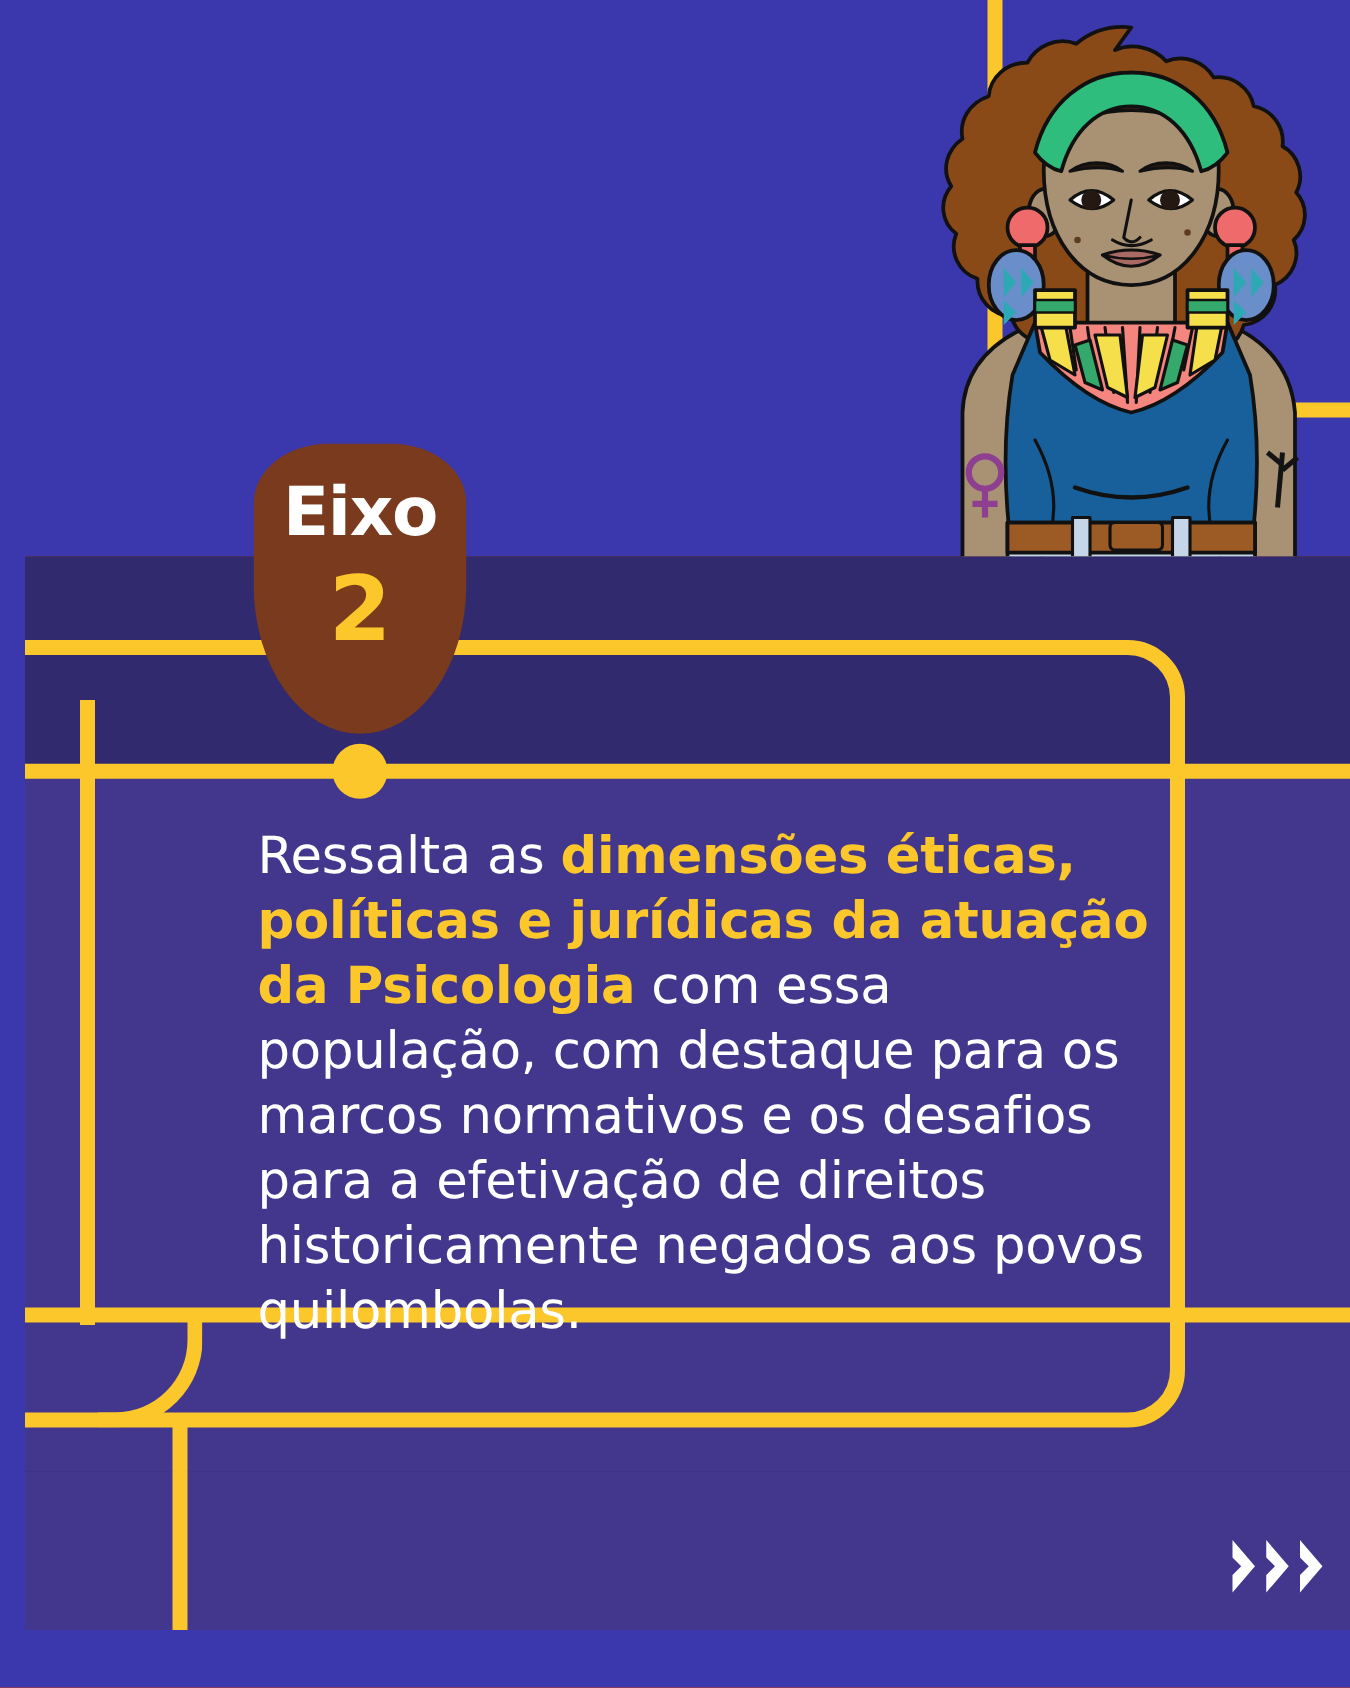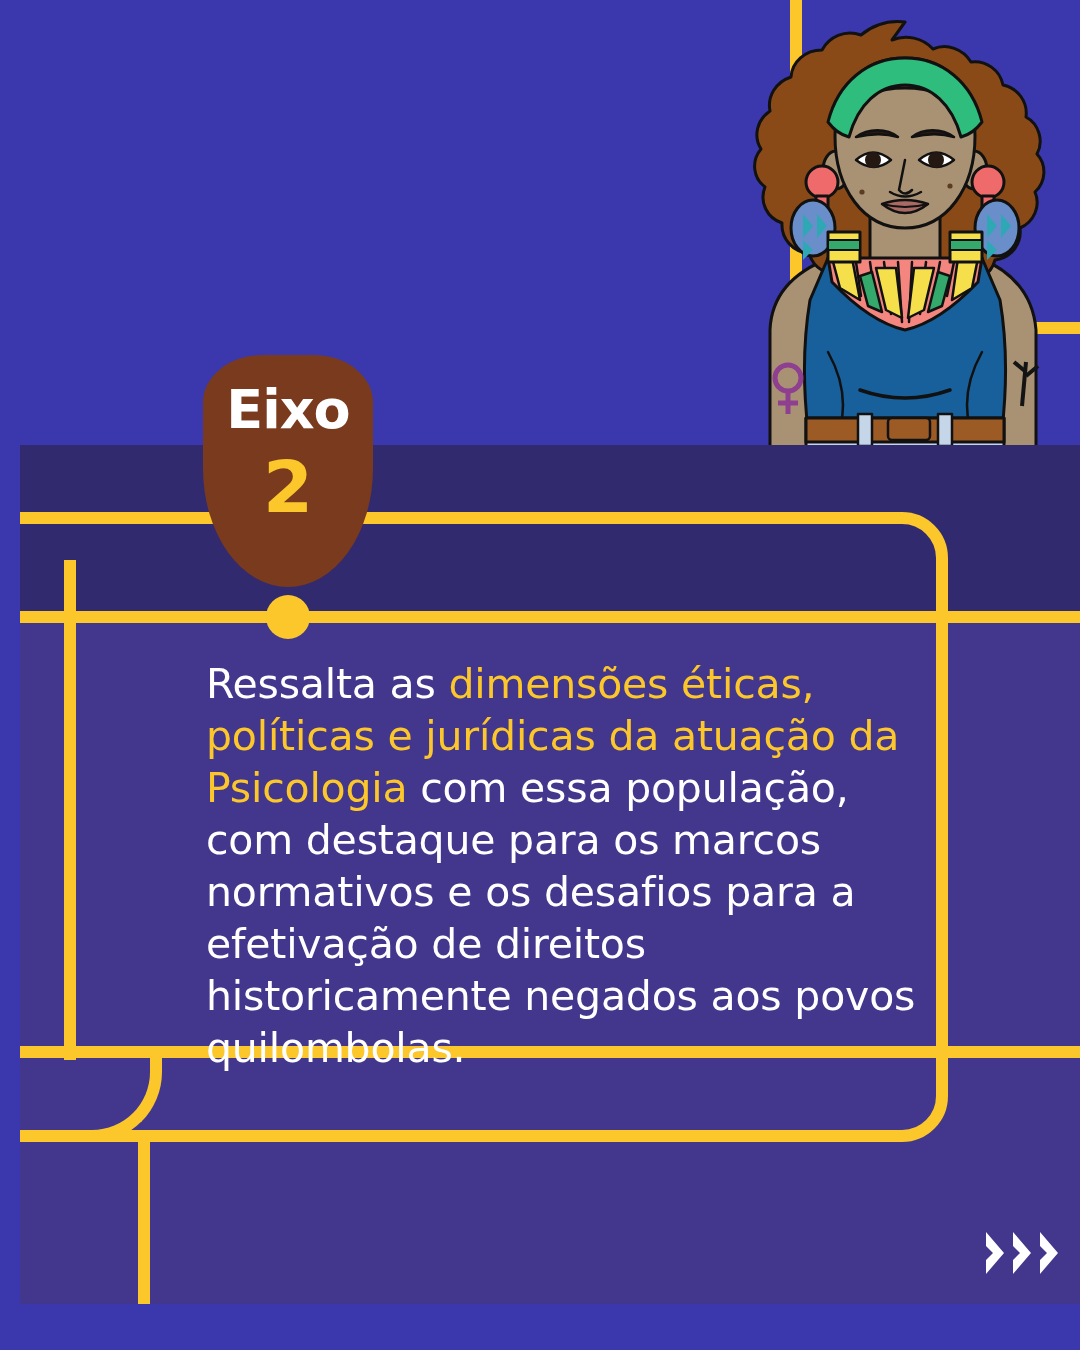--- a/index.html
+++ b/index.html
@@ -58,21 +58,21 @@
 
   
   .node-dot{position:absolute;left:246px;top:595px;width:44px;height:44px;border-radius:50%;background:#fbc72a;z-index:7;}
 
   
   .copy{
     position:absolute;left:186px;top:658px;width:730px;
     color:#ffffff;font-size:41px;line-height:1.27;font-weight:400;z-index:8;
     letter-spacing:-0.2px;
   }
-  .copy b{color:#fbc72a;font-weight:400;}
+  .copy b{color:#fbc72a;font-weight:700;}
 
   
   .chevrons{position:absolute;right:40px;bottom:28px;display:flex;gap:5px;z-index:9;}
   .chev{width:22px;height:46px;}
 
   
   .illo{position:absolute;left:690px;top:0;width:390px;height:445px;overflow:hidden;z-index:5;}
   .illo svg{display:block;}
 </style>
 </head>

